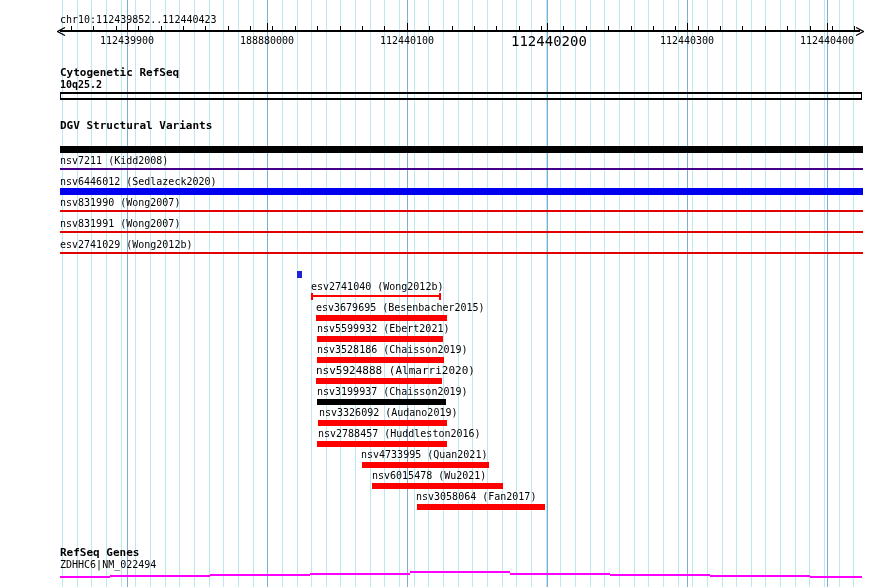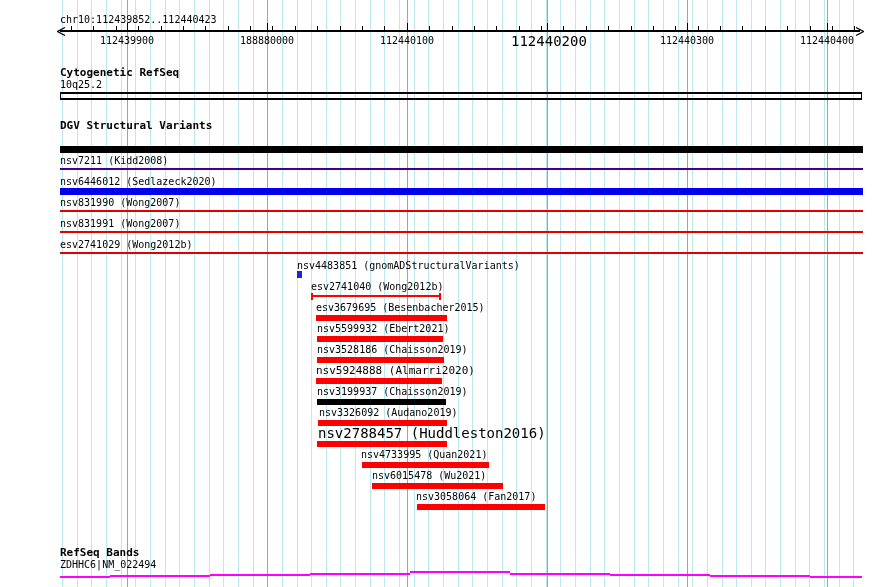--- a/index.html
+++ b/index.html
@@ -138,69 +138,68 @@
         <div style="position: absolute; left: 511px; top: 36px; width: 72px; text-align: center; font-size: 14px; line-height: 10px;">112440200</div>
         <div style="position: absolute; left: 687px; top: 23px; width: 1px; height: 8px; background: rgb(0, 0, 0);"></div>
         <div style="position: absolute; left: 651px; top: 36px; width: 72px; text-align: center; font-size: 10px; line-height: 10px;">112440300</div>
         <div style="position: absolute; left: 827px; top: 23px; width: 1px; height: 8px; background: rgb(0, 0, 0);"></div>
         <div style="position: absolute; left: 791px; top: 36px; width: 72px; text-align: center; font-size: 10px; line-height: 10px;">112440400</div>
       </div>
   </div>
 
   <div>
     <div class="hdr" style="left:60px;top:67px;">Cytogenetic RefSeq</div>
-    <div class="lbl" style="left:60px;top:79px;">10q25.2</div>
+    <div class="lbl" style="left:60px;top:79px;font-weight:bold;">10q25.2</div>
     <div class="band-rect" style="left:60px;top:92px;width:800px;height:4px;"></div>
   </div>
 
   <div>
     <div class="hdr" style="left:60px;top:120px;">DGV Structural Variants</div>
     <div class="layer">
         <div style="position: absolute; left: 60px; top: 146px; width: 803px; height: 7px; background: rgb(0, 0, 0);"></div>
         <div style="position: absolute; left: 60px; top: 155px; font-size: 10px; line-height: 11px; white-space: pre;">nsv7211 (Kidd2008)</div>
         <div style="position: absolute; left: 60px; top: 168px; width: 803px; height: 2px; background: rgb(68, 0, 139);"></div>
         <div style="position: absolute; left: 60px; top: 176px; font-size: 10px; line-height: 11px; white-space: pre;">nsv6446012 (Sedlazeck2020)</div>
         <div style="position: absolute; left: 60px; top: 188px; width: 803px; height: 7px; background: rgb(0, 0, 238);"></div>
         <div style="position: absolute; left: 60px; top: 197px; font-size: 10px; line-height: 11px; white-space: pre;">nsv831990 (Wong2007)</div>
         <div style="position: absolute; left: 60px; top: 210px; width: 803px; height: 2px; background: rgb(225, 0, 0);"></div>
         <div style="position: absolute; left: 60px; top: 218px; font-size: 10px; line-height: 11px; white-space: pre;">nsv831991 (Wong2007)</div>
         <div style="position: absolute; left: 60px; top: 231px; width: 803px; height: 2px; background: rgb(225, 0, 0);"></div>
         <div style="position: absolute; left: 60px; top: 239px; font-size: 10px; line-height: 11px; white-space: pre;">esv2741029 (Wong2012b)</div>
         <div style="position: absolute; left: 60px; top: 252px; width: 803px; height: 2px; background: rgb(225, 0, 0);"></div>
-        <div style="position: absolute; left: 297px; top: 260px; font-size: 10px; line-height: 11px; white-space: pre;">nsv4483851 (gnomADStructuralVariants)</div>
         <div style="position: absolute; left: 297px; top: 271px; width: 5px; height: 7px; background: rgb(34, 34, 221);"></div>
         <div style="position: absolute; left: 311px; top: 281px; font-size: 10px; line-height: 11px; white-space: pre;">esv2741040 (Wong2012b)</div>
         <div style="position: absolute; left: 311px; top: 295px; width: 130px; height: 2px; background: rgb(255, 0, 0);"></div>
         <div style="position: absolute; left: 311px; top: 293px; width: 2px; height: 7px; background: rgb(255, 0, 0);"></div>
         <div style="position: absolute; left: 439px; top: 293px; width: 2px; height: 7px; background: rgb(255, 0, 0);"></div>
         <div style="position: absolute; left: 316px; top: 302px; font-size: 10px; line-height: 11px; white-space: pre;">esv3679695 (Besenbacher2015)</div>
         <div style="position: absolute; left: 316px; top: 315px; width: 131px; height: 6px; background: rgb(255, 0, 0);"></div>
         <div style="position: absolute; left: 317px; top: 323px; font-size: 10px; line-height: 11px; white-space: pre;">nsv5599932 (Ebert2021)</div>
         <div style="position: absolute; left: 317px; top: 336px; width: 126px; height: 6px; background: rgb(255, 0, 0);"></div>
         <div style="position: absolute; left: 317px; top: 344px; font-size: 10px; line-height: 11px; white-space: pre;">nsv3528186 (Chaisson2019)</div>
         <div style="position: absolute; left: 317px; top: 357px; width: 127px; height: 6px; background: rgb(255, 0, 0);"></div>
         <div style="position: absolute; left: 316px; top: 365px; font-size: 11px; line-height: 11px; white-space: pre;">nsv5924888 (Almarri2020)</div>
         <div style="position: absolute; left: 316px; top: 378px; width: 126px; height: 6px; background: rgb(255, 0, 0);"></div>
         <div style="position: absolute; left: 317px; top: 386px; font-size: 10px; line-height: 11px; white-space: pre;">nsv3199937 (Chaisson2019)</div>
         <div style="position: absolute; left: 317px; top: 399px; width: 129px; height: 6px; background: rgb(0, 0, 0);"></div>
         <div style="position: absolute; left: 319px; top: 407px; font-size: 10px; line-height: 11px; white-space: pre;">nsv3326092 (Audano2019)</div>
         <div style="position: absolute; left: 318px; top: 420px; width: 129px; height: 6px; background: rgb(255, 0, 0);"></div>
-        <div style="position: absolute; left: 318px; top: 428px; font-size: 14px; line-height: 11px; white-space: pre;">nsv2788457 (Huddleston2016)</div>
+        <div style="position: absolute; left: 318px; top: 428px; font-size: 10px; line-height: 11px; white-space: pre;">nsv2788457 (Huddleston2016)</div>
         <div style="position: absolute; left: 317px; top: 441px; width: 130px; height: 6px; background: rgb(255, 0, 0);"></div>
         <div style="position: absolute; left: 361px; top: 449px; font-size: 10px; line-height: 11px; white-space: pre;">nsv4733995 (Quan2021)</div>
         <div style="position: absolute; left: 362px; top: 462px; width: 127px; height: 6px; background: rgb(255, 0, 0);"></div>
         <div style="position: absolute; left: 372px; top: 470px; font-size: 10px; line-height: 11px; white-space: pre;">nsv6015478 (Wu2021)</div>
         <div style="position: absolute; left: 372px; top: 483px; width: 131px; height: 6px; background: rgb(255, 0, 0);"></div>
         <div style="position: absolute; left: 416px; top: 491px; font-size: 10px; line-height: 11px; white-space: pre;">nsv3058064 (Fan2017)</div>
         <div style="position: absolute; left: 417px; top: 504px; width: 128px; height: 6px; background: rgb(255, 0, 0);"></div>
       </div>
   </div>
 
   <div>
-    <div class="hdr" style="left:60px;top:547px;">RefSeq Bands</div>
+    <div class="hdr" style="left:60px;top:547px;">RefSeq Genes</div>
     <div class="lbl" style="left:60px;top:559px;">ZDHHC6|NM_022494</div>
     <div class="layer">
         <div style="position: absolute; left: 60px; top: 576px; width: 50px; height: 2px; background: rgb(255, 0, 255);"></div>
         <div style="position: absolute; left: 110px; top: 575px; width: 100px; height: 2px; background: rgb(255, 0, 255);"></div>
         <div style="position: absolute; left: 210px; top: 574px; width: 100px; height: 2px; background: rgb(255, 0, 255);"></div>
         <div style="position: absolute; left: 310px; top: 573px; width: 100px; height: 2px; background: rgb(255, 0, 255);"></div>
         <div style="position: absolute; left: 410px; top: 571px; width: 100px; height: 2px; background: rgb(255, 0, 255);"></div>
         <div style="position: absolute; left: 510px; top: 573px; width: 100px; height: 2px; background: rgb(255, 0, 255);"></div>
         <div style="position: absolute; left: 610px; top: 574px; width: 100px; height: 2px; background: rgb(255, 0, 255);"></div>
         <div style="position: absolute; left: 710px; top: 575px; width: 100px; height: 2px; background: rgb(255, 0, 255);"></div>

